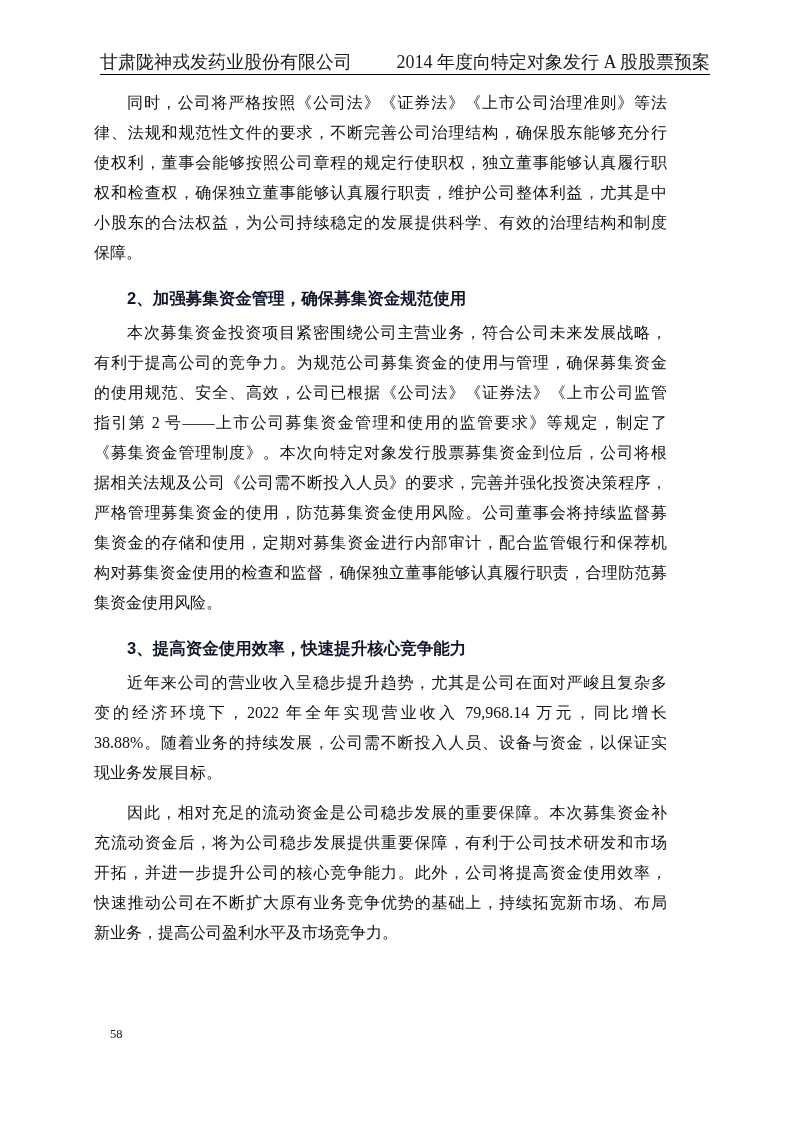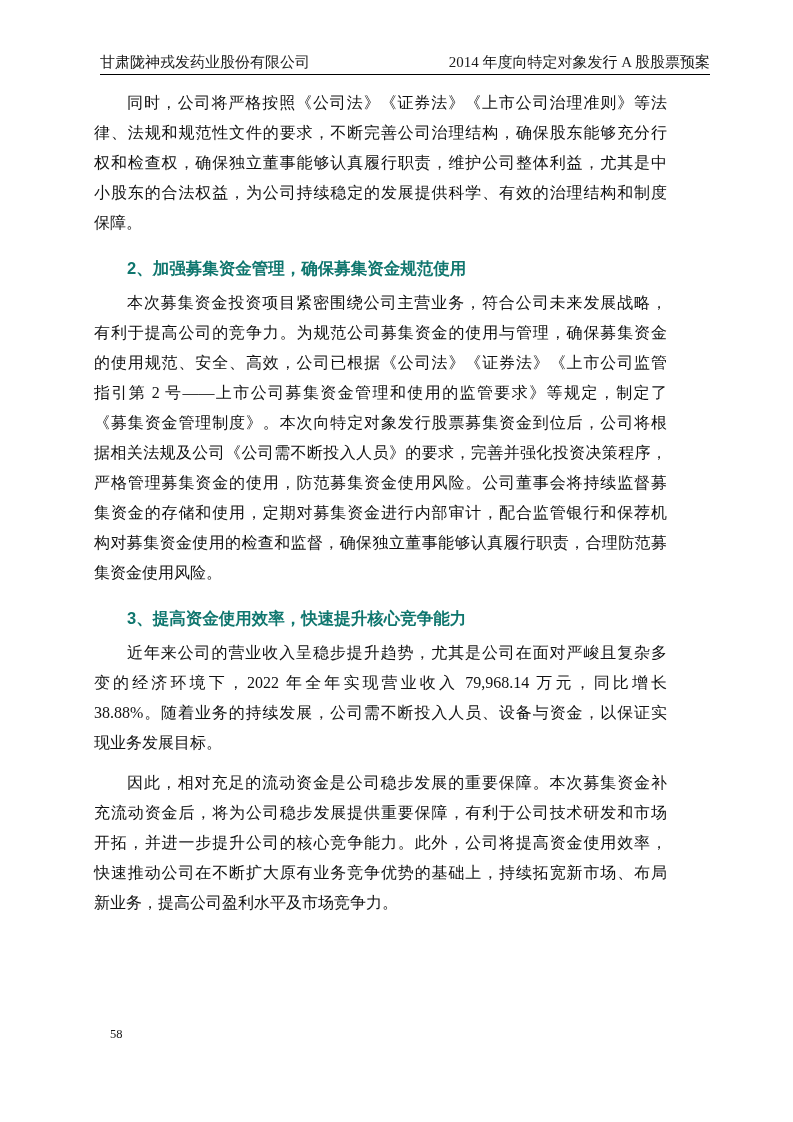--- a/index.html
+++ b/index.html
@@ -18,21 +18,21 @@
   }
   
   .header {
     position: absolute;
     top: 53px;
     left: 100px;
     right: 83px;
     display: flex;
     justify-content: space-between;
     align-items: flex-end;
-    font-size: 15px;
+    font-size: 18px;
     line-height: 18px;
     color: #1a1a1a;
   }
   .header-rule {
     position: absolute;
     top: 74px;
     left: 100px;
     right: 83px;
     border-top: 1.5px solid #000000;
     height: 0;
@@ -62,21 +62,21 @@
   .line.last {
     text-align-last: left;
   }
   .heading {
     font-family: "Liberation Sans", "DejaVu Sans", sans-serif;
     font-weight: bold;
     font-size: 16.5px;
     line-height: 30px;
     margin: 15px 0 5px 0;
     padding-left: 33px;
-    color: #0f766e;
+    color: #0f172a;
   }
   
   .footer {
     position: absolute;
     top: 1025px;
     left: 110px;
     width: 573px;
     text-align: left;
     font-size: 12.5px;
     line-height: 18px;
@@ -92,20 +92,21 @@
     <span>甘肃陇神戎发药业股份有限公司</span>
     <span>2014 年度向特定对象发行 A 股股票预案</span>
   </div>
 
   <div class="header-rule"></div>
 
   <div class="doc-body">
       <div class="para">
         <div class="line first">同时，公司将严格按照《公司法》《证券法》《上市公司治理准则》等法</div>
         <div class="line">律、法规和规范性文件的要求，不断完善公司治理结构，确保股东能够充分行</div>
+        <div class="line">使权利，董事会能够按照公司章程的规定行使职权，独立董事能够认真履行职</div>
         <div class="line">权和检查权，确保独立董事能够认真履行职责，维护公司整体利益，尤其是中</div>
         <div class="line">小股东的合法权益，为公司持续稳定的发展提供科学、有效的治理结构和制度</div>
         <div class="line last">保障。</div>
       </div>
       <div class="heading">2、加强募集资金管理，确保募集资金规范使用</div>
       <div class="para">
         <div class="line first">本次募集资金投资项目紧密围绕公司主营业务，符合公司未来发展战略，</div>
         <div class="line">有利于提高公司的竞争力。为规范公司募集资金的使用与管理，确保募集资金</div>
         <div class="line">的使用规范、安全、高效，公司已根据《公司法》《证券法》《上市公司监管</div>
         <div class="line">指引第 2 号——上市公司募集资金管理和使用的监管要求》等规定，制定了</div>

